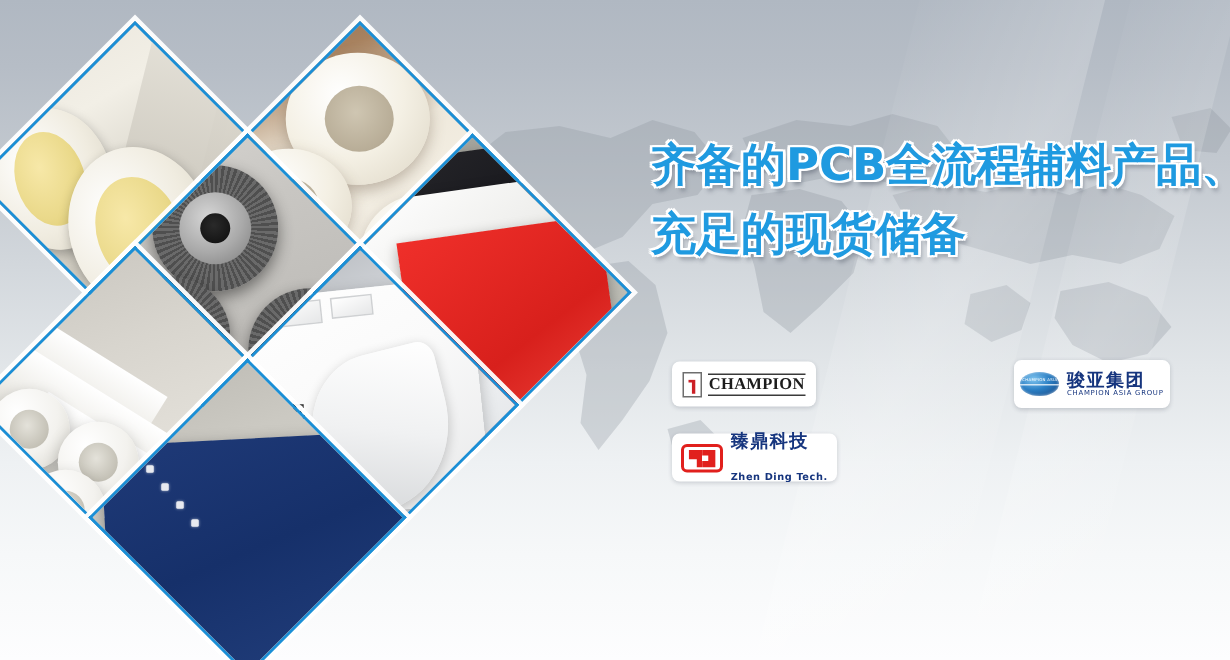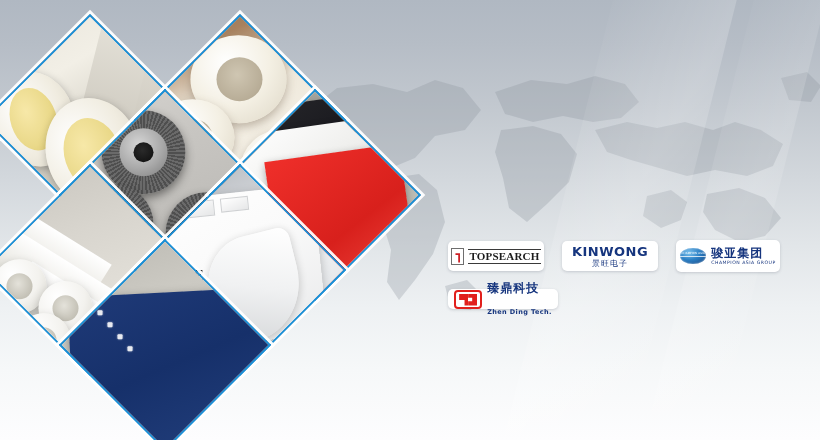--- a/index.html
+++ b/index.html
@@ -226,21 +226,21 @@
   .logobox {
     position:absolute;
     background:#ffffff;
     border-radius:5px;
     display:flex; align-items:center; justify-content:center;
     box-shadow:0 1px 3px rgba(60,70,85,.22);
   }
   #lg1 { left:0px;   top:0px;  width:96px;  height:30px; }
   #lg2 { left:114px; top:0px;  width:96px;  height:30px; }
   #lg3 { left:228px; top:-1px; width:104px; height:32px; }
-  #lg4 { left:0px;   top:48px; width:110px; height:20px; }
+  #lg4 { left:0px;   top:48px; width:110px; height:32px; }
 
   
   .ts-wrap { display:flex; align-items:center; gap:4px; }
   .ts-icon {
     width:13px; height:17px;
     border:1.5px solid #6e6e6e;
     background:#ffffff;
     position:relative;
   }
   .ts-icon:after {
@@ -453,38 +453,34 @@
           <div class="dot" style="left:50px; top:84px;"></div>
           <div class="dot" style="left:60px; top:96px;"></div>
           <div class="dot" style="left:70px; top:108px;"></div>
         </div>
       </div>
     </div>
 
   </div>
 
   <div id="headline">
+    <div class="hl-line">齐备的PCB全流程辅料产品、</div>
+    <div class="hl-line">充足的现货储备</div>
   </div>
 
 
   <div id="logos">
 
     <div class="logobox" id="lg1">
       <div class="ts-wrap">
         <span class="ts-icon"></span>
-        <span class="ts-text">TOPSEARCH</span>
-      </div>
-    </div>
-
-    <div class="logobox" id="lg2">
-      <div class="kw-wrap">
-        <div class="kw-en">KINWONG</div>
-        <div class="kw-cn">景旺电子</div>
-      </div>
-    </div>
+        <span class="ts-text">CHAMPION</span>
+      </div>
+    </div>
+
 
     <div class="logobox" id="lg3">
       <div class="ca-wrap">
         <span class="ca-globe"></span>
         <span class="ca-tx">
           <span class="ca-cn" style="display:block">骏亚集团</span>
           <span class="ca-en" style="display:block">CHAMPION ASIA GROUP</span>
         </span>
       </div>
     </div>

